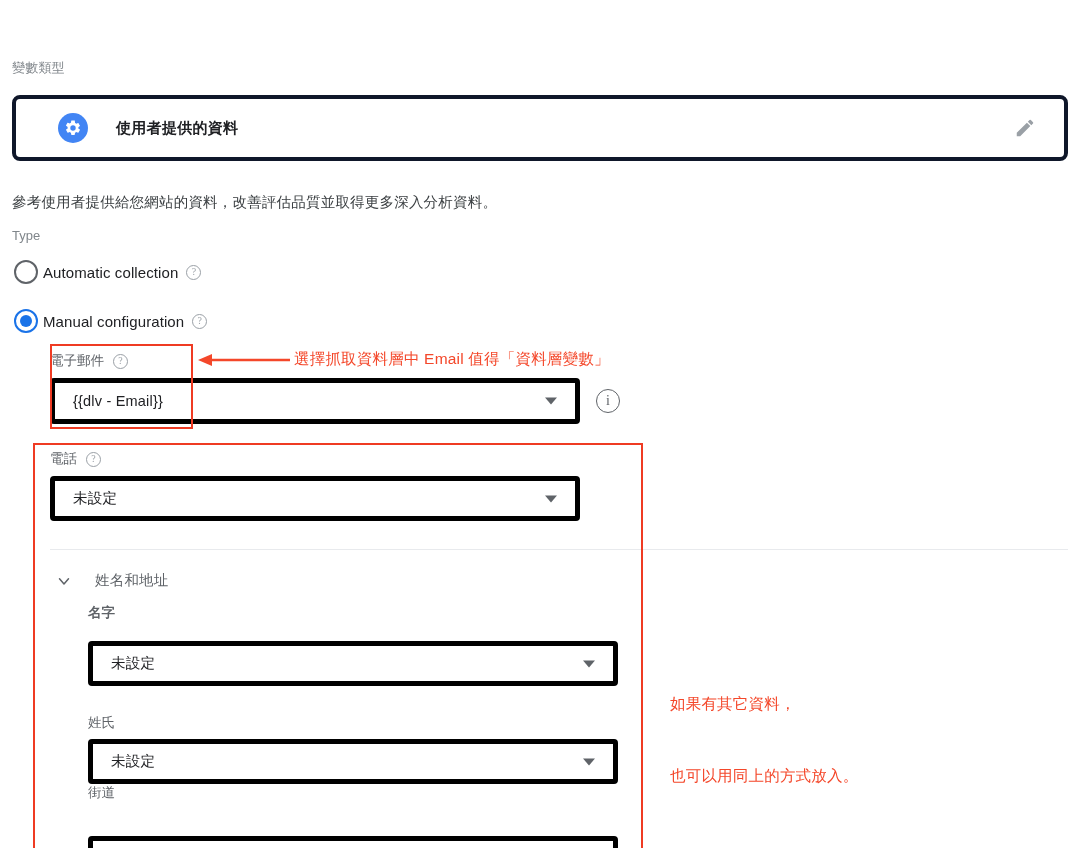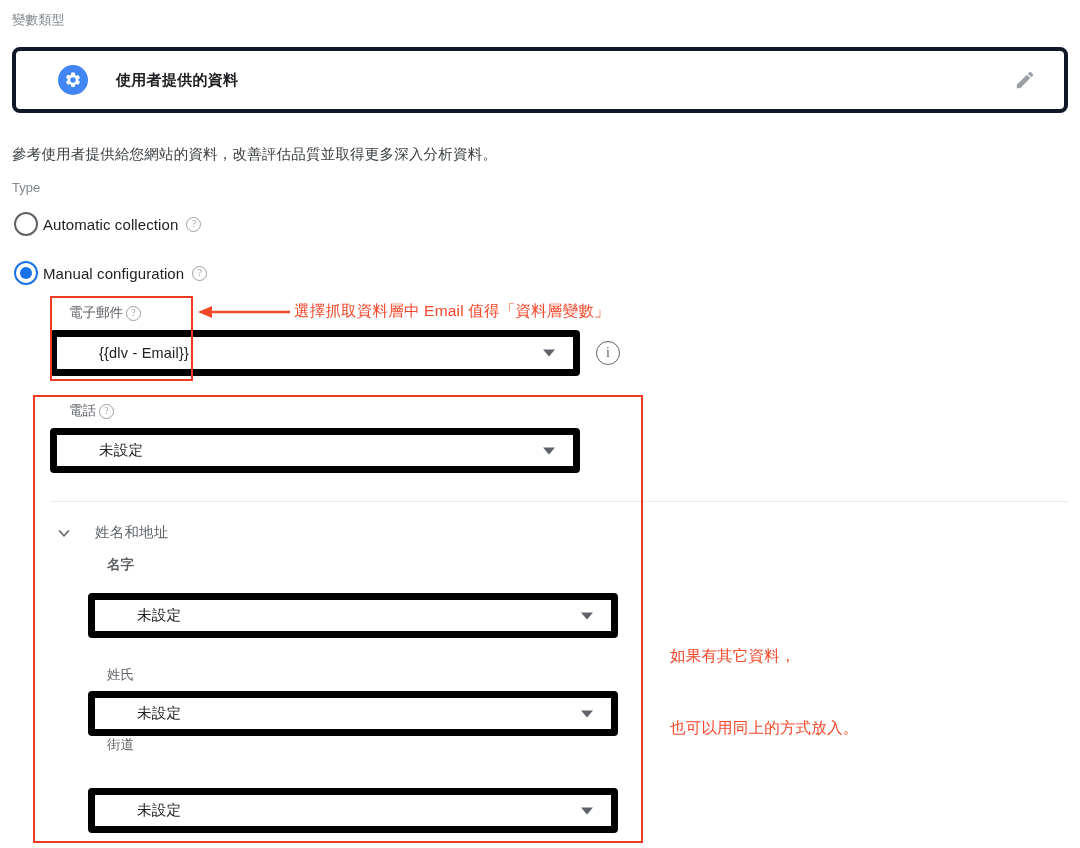--- a/index.html
+++ b/index.html
@@ -3,21 +3,21 @@
 <meta charset="utf-8">
 <style>
   * { box-sizing: border-box; }
   html, body {
     margin: 0; padding: 0;
     width: 1080px; height: 848px;
     background: #ffffff;
     font-family: "Liberation Sans", "DejaVu Sans", sans-serif;
     overflow: hidden;
   }
-  .page { position: relative; width: 1080px; height: 700px; background: #fff; }
+  .page { position: relative; width: 1080px; height: 700px; background: #fff; margin-top: 48px; }
 
   
   .var-type-label {
     position: absolute; left: 12px; top: 11px;
     font-size: 13px; color: #80868b; letter-spacing: .2px;
   }
 
   
   .type-card {
     position: absolute; left: 12px; top: 47px;
@@ -78,29 +78,28 @@
     font-size: 10px; line-height: 12px; text-align: center;
     display: inline-flex; align-items: center; justify-content: center;
     font-family: "Liberation Serif", serif;
     margin-left: 3px; flex: none; cursor: pointer;
   }
 
   
   .field-label {
     position: absolute;
     font-size: 13.5px; color: #5f6368;
-    display: flex; align-items: center;  padding-left: 19px;
+    display: flex; align-items: center; gap: 6px;
   }
   .select-box {
     position: absolute;
-    border: 7px solid #000000; border-radius: 4px;
+    border: 5px solid #000000; border-radius: 4px;
     background: #fff;
     display: flex; align-items: center;
     cursor: pointer;
-    padding-left: 24px;
   }
   .select-value {
     font-size: 14.5px; color: #202124; padding-left: 18px; letter-spacing: .2px;
   }
   .select-caret {
     position: absolute; right: 18px; top: 50%; transform: translateY(-50%);
     width: 0; height: 0;
     border-left: 6px solid transparent;
     border-right: 6px solid transparent;
     border-top: 7px solid #5f6368;

